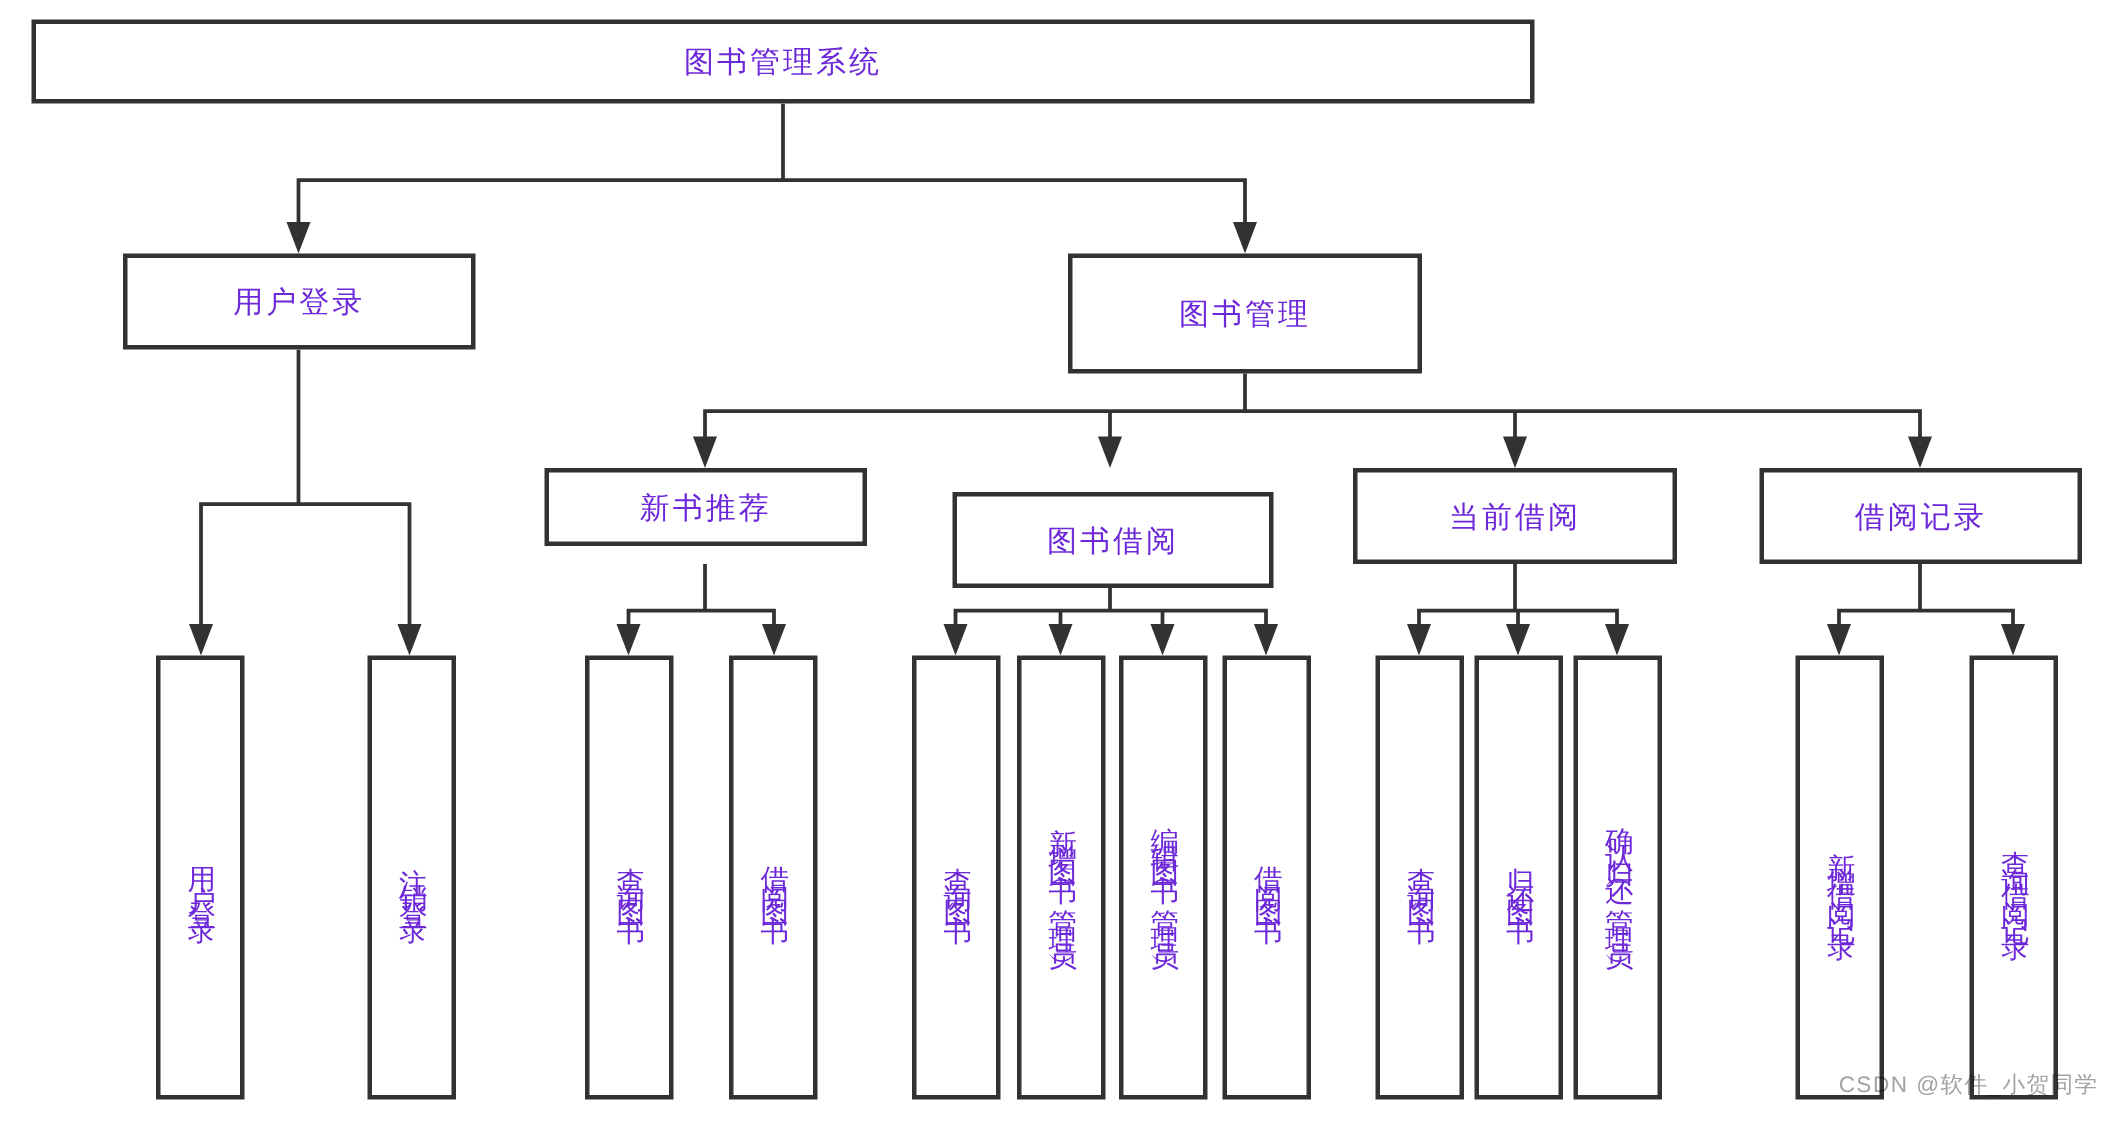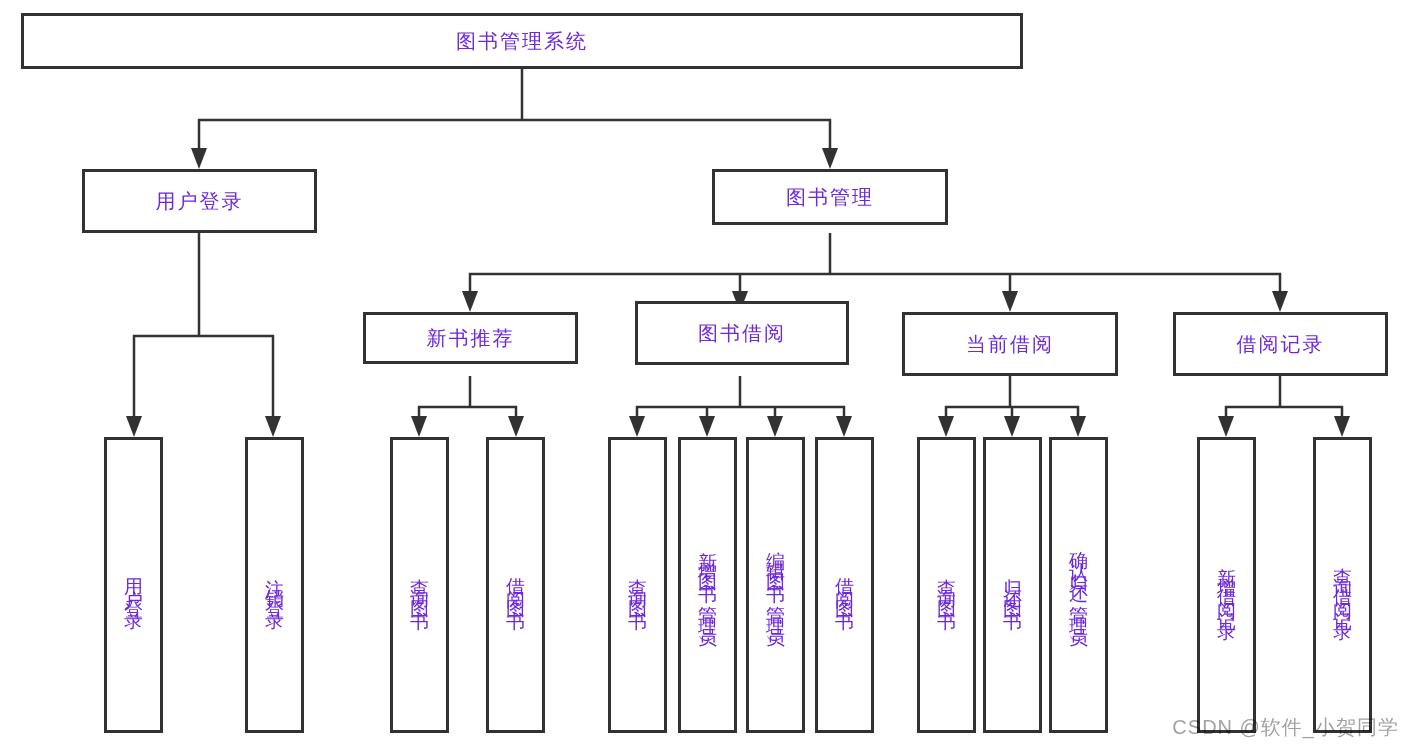--- a/index.html
+++ b/index.html
@@ -41,40 +41,40 @@
     writing-mode: vertical-rl;
     text-orientation: mixed;
     font-size: 19px;
     letter-spacing: 11px;
     white-space: nowrap;
   }
   
   .n-root { left: 21px; top: 13px; width: 1002px; height: 56px; }
   
   .n-user { left: 82px;  top: 169px; width: 235px; height: 64px; }
-  .n-mgmt { left: 712px; top: 169px; width: 236px; height: 56px; }
+  .n-mgmt { left: 712px; top: 169px; width: 236px; height: 80px; }
   
   .n-rec  { left: 363px;  top: 312px; width: 215px; height: 52px; }
-  .n-bor  { left: 635px;  top: 301px; width: 214px; height: 64px; }
+  .n-bor  { left: 635px;  top: 328px; width: 214px; height: 64px; }
   .n-cur  { left: 902px;  top: 312px; width: 216px; height: 64px; }
   .n-recd { left: 1173px; top: 312px; width: 215px; height: 64px; align-items: center; }
   
   .vleaf { top: 437px; width: 59px; height: 296px; }
   .lf-u1 { left: 104px; }  .lf-u2 { left: 245px; }
   .lf-r1 { left: 390px; }  .lf-r2 { left: 486px; }
   .lf-b1 { left: 608px; }  .lf-b2 { left: 678px; }
   .lf-b3 { left: 746px; }  .lf-b4 { left: 815px; }
   .lf-c1 { left: 917px; }  .lf-c2 { left: 983px; }  .lf-c3 { left: 1049px; }
   .lf-d1 { left: 1197px; } .lf-d2 { left: 1313px; }
   .watermark {
     position: absolute;
     right: 6px;
     top: 714px;
     z-index: 3;
-    font-size: 20px;
+    font-size: 15px;
     color: #a2a2a2;
     mix-blend-mode: multiply;
     white-space: nowrap;
     letter-spacing: 1px;
   }
 </style>
 </head>
 <body>
 
 <div class="canvas">

